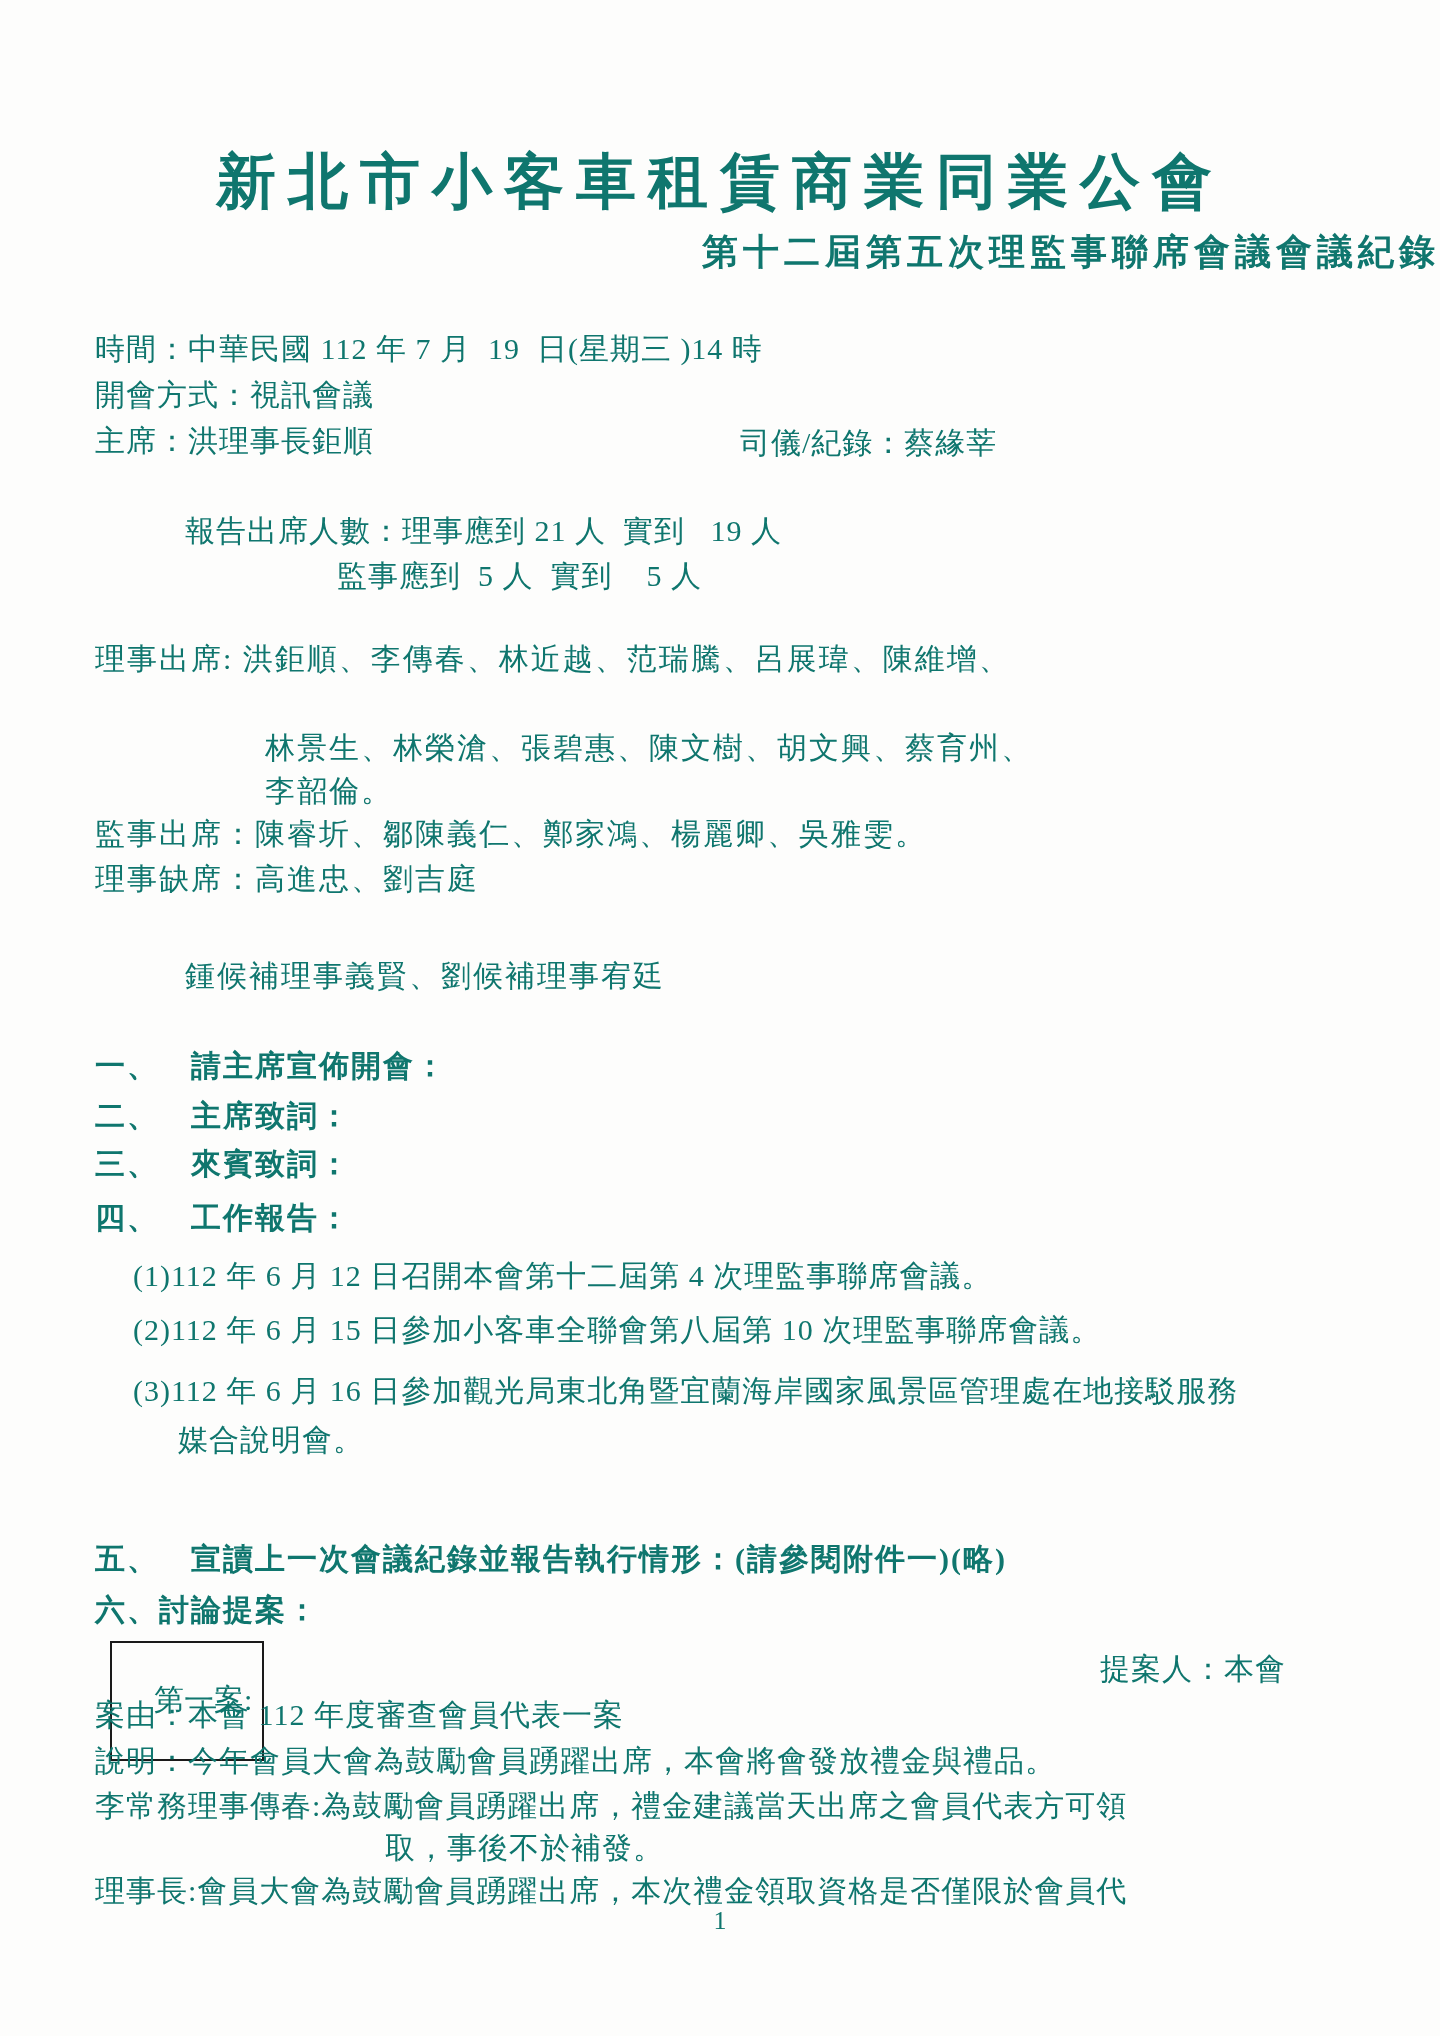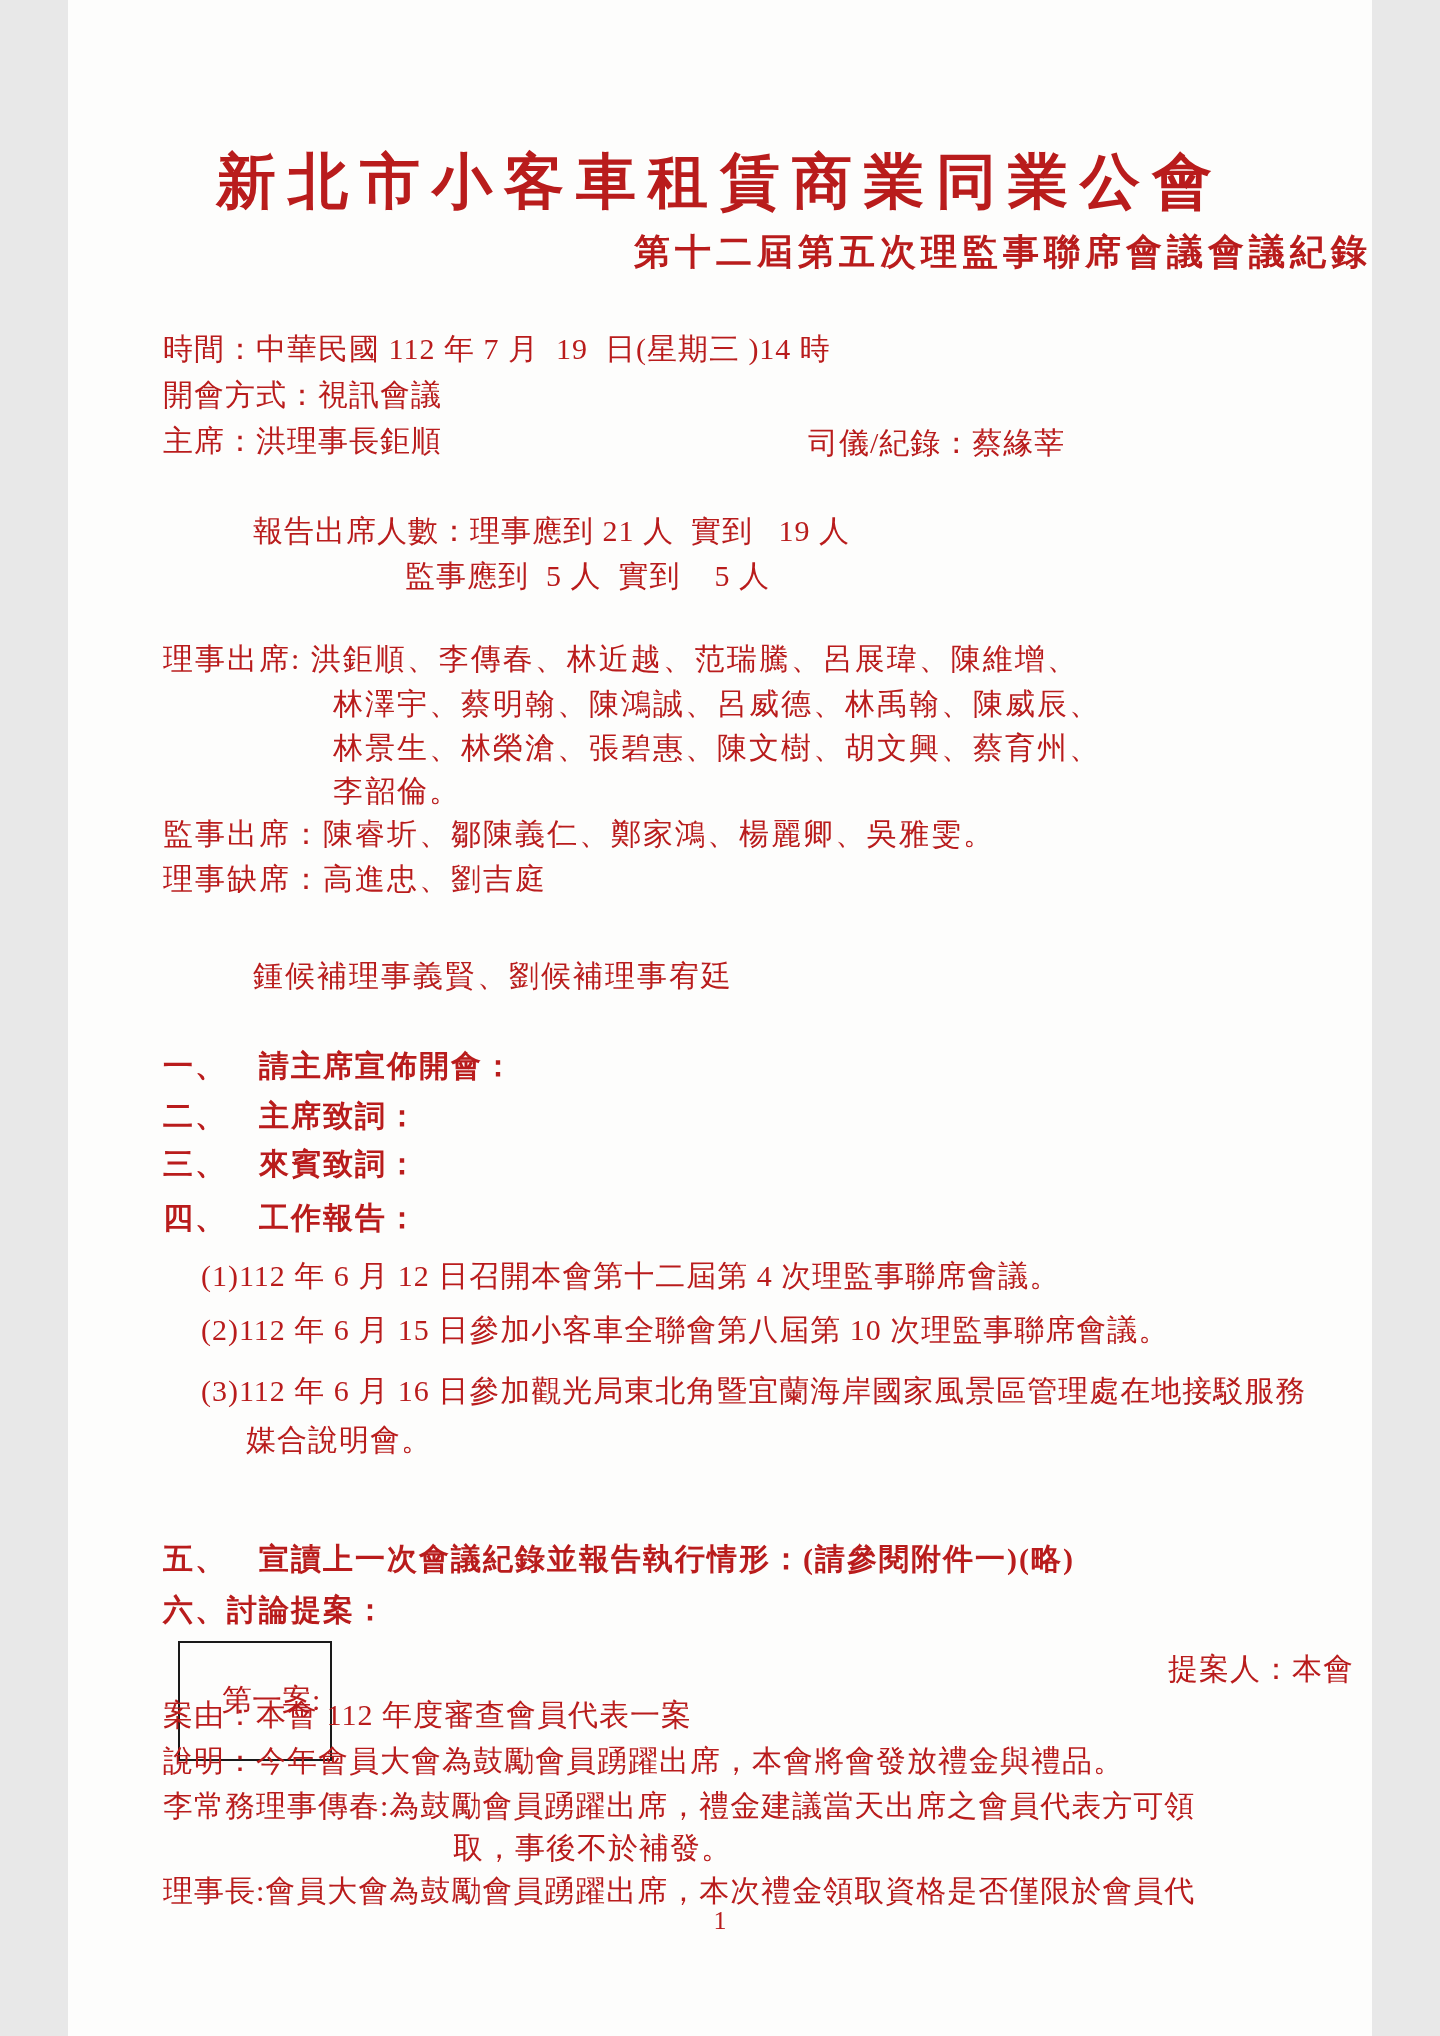--- a/index.html
+++ b/index.html
@@ -2,25 +2,25 @@
 <html><head>
 <meta charset="utf-8">
 <style>
   html, body {
     margin: 0;
     padding: 0;
     background: #e8e8e8;
   }
   .page {
     position: relative;
-    width: 1304px;
+    width: 1440px;
     height: 2036px;
     margin: 0 auto;
     background: #fdfdfc;
-    color: #b91c1c;
+    color: #0f766e;
     font-family: "Liberation Serif", "DejaVu Serif", serif;
     overflow: hidden;
   }
   .title {
     position: absolute;
     top: 142px;
     left: 0;
     width: 100%;
     margin: 0;
     text-align: center;
@@ -83,21 +83,20 @@
 
   <div class="ln" style="top:330px;left:95px">時間：中華民國 112 年 7 月  19  日(星期三 )14 時</div>
   <div class="ln" style="top:376px;left:95px">開會方式：視訊會議</div>
   <div class="ln" style="top:422px;left:95px">主席：洪理事長鉅順</div>
   <div class="ln" style="top:424px;left:740px">司儀/紀錄：蔡緣莘</div>
 
   <div class="ln" style="top:512px;left:185px">報告出席人數：理事應到 21 人  實到   19 人</div>
   <div class="ln" style="top:557px;left:337px">監事應到  5 人  實到    5 人</div>
 
   <div class="ln names" style="top:640px;left:95px">理事出席: 洪鉅順、李傳春、林近越、范瑞騰、呂展瑋、陳維增、</div>
-  <div class="ln names" style="top:685px;left:265px">林澤宇、蔡明翰、陳鴻誠、呂威德、林禹翰、陳威辰、</div>
   <div class="ln names" style="top:729px;left:265px">林景生、林榮滄、張碧惠、陳文樹、胡文興、蔡育州、</div>
   <div class="ln names" style="top:772px;left:265px">李韶倫。</div>
   <div class="ln names" style="top:815px;left:95px">監事出席：陳睿圻、鄒陳義仁、鄭家鴻、楊麗卿、吳雅雯。</div>
   <div class="ln names" style="top:860px;left:95px">理事缺席：高進忠、劉吉庭</div>
   <div class="ln names" style="top:957px;left:185px">鍾候補理事義賢、劉候補理事宥廷</div>
 
   <div class="ln bold" style="top:1047px;left:95px">一、　請主席宣佈開會：</div>
   <div class="ln bold" style="top:1097px;left:95px">二、　主席致詞：</div>
   <div class="ln bold" style="top:1145px;left:95px">三、　來賓致詞：</div>
   <div class="ln bold" style="top:1199px;left:95px">四、　工作報告：</div>

